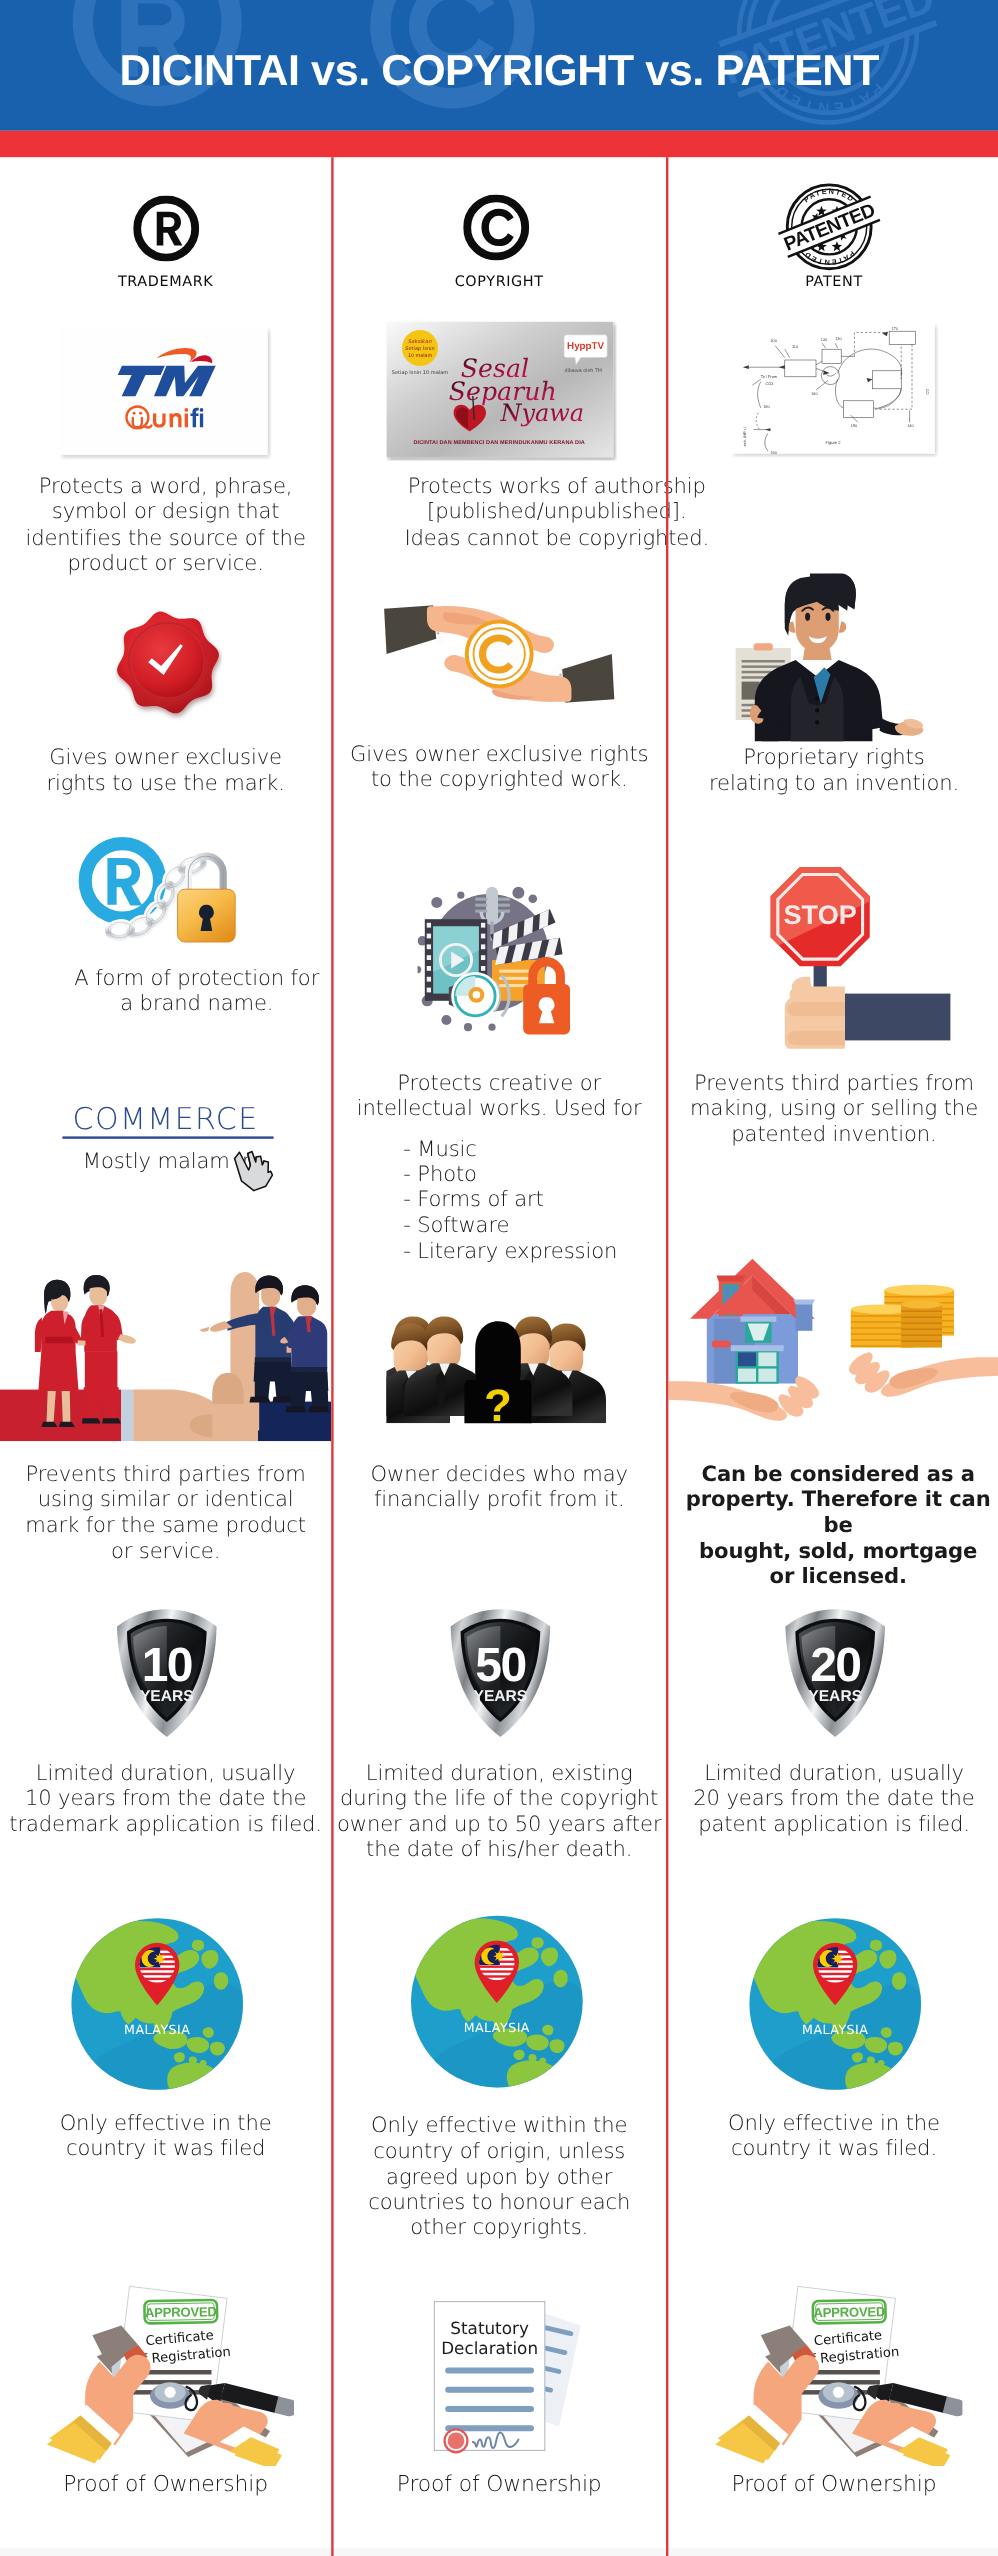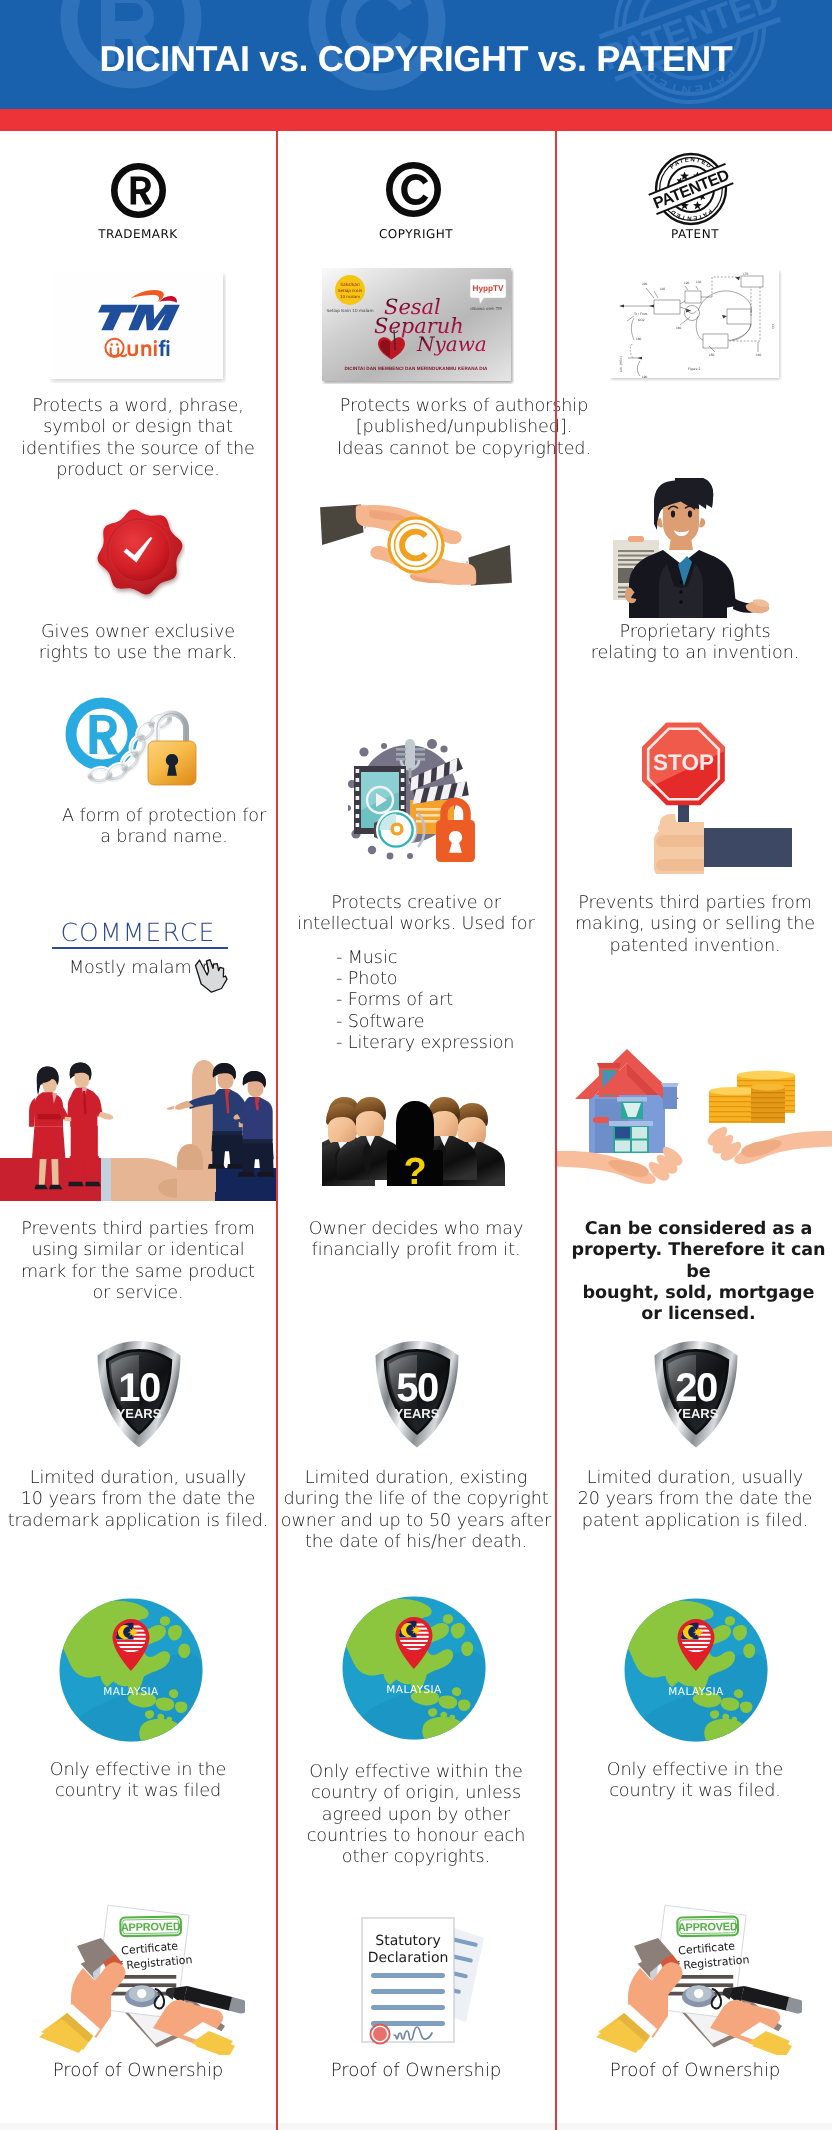--- a/index.html
+++ b/index.html
@@ -549,20 +549,21 @@
         </g>
 
         <g transform="translate(98,49)">
           <circle r="28" fill="#FEFEFE"></circle>
           <circle r="26.5" fill="none" stroke="#F0A11D" stroke-width="3.2"></circle>
           <circle r="21" fill="none" stroke="#F0A11D" stroke-width="1.5"></circle>
           <path d="M11.5 10.5A16 16 0 1 1 11.5 -10.5 l-4.1 3.8 a10.3 10.3 0 1 0 0 13.4 z" fill="#F0A11D"></path>
         </g>
       </svg>
     </div>
+    <div class="body-text" style="left:278px;top:619px;width:276px;">Gives owner exclusive rights<br>to the copyrighted work.</div>
 
     <div class="art" style="left:348px;top:738px;">
       <svg width="136" height="128" viewBox="0 0 136 128">
 
         <circle cx="60" cy="56" r="49" fill="#767386"></circle>
         <g fill="#767386">
           <circle cx="16" cy="14" r="4.6"></circle>
             <circle cx="36" cy="8" r="3"></circle>
             <circle cx="84" cy="6" r="5"></circle>
             <circle cx="96" cy="11" r="3.6"></circle>

